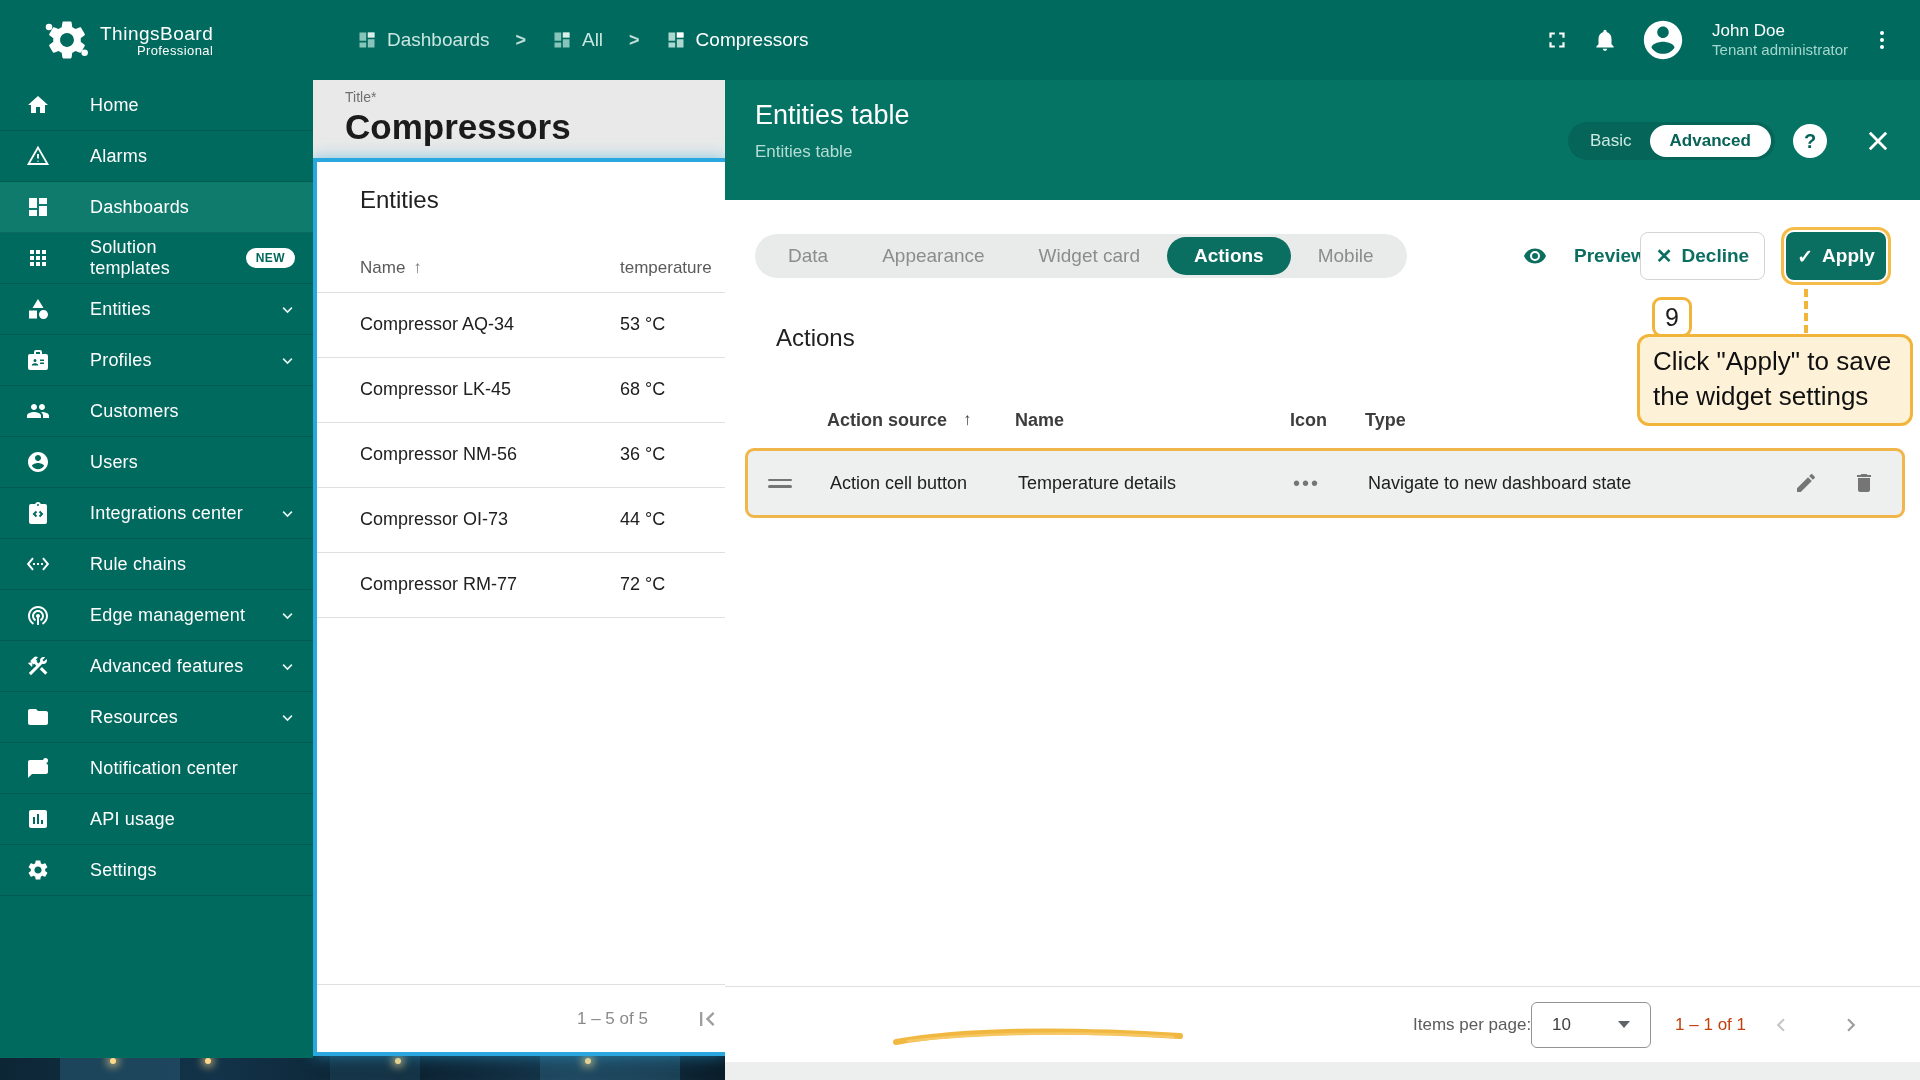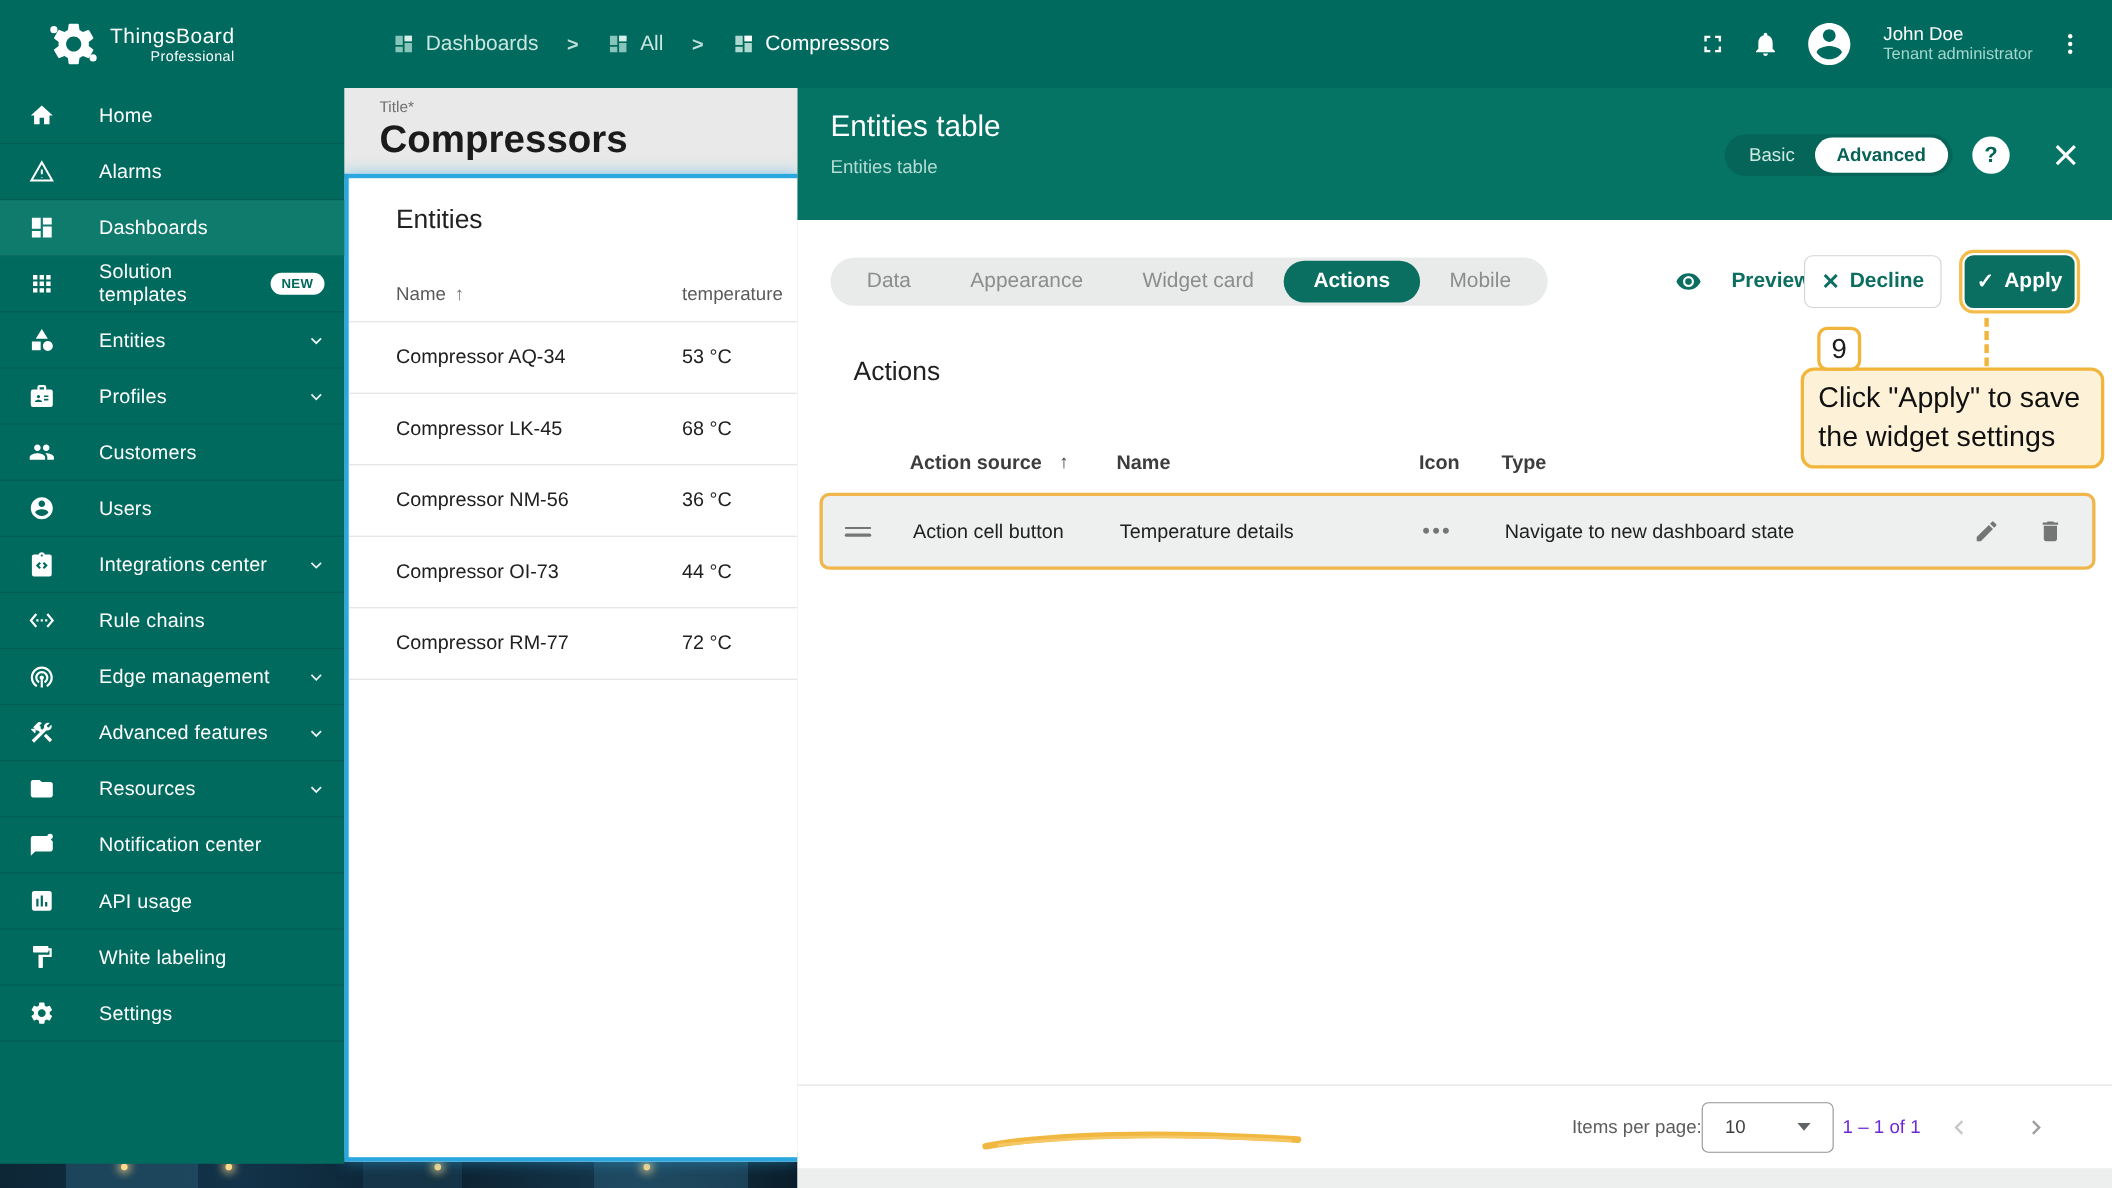--- a/index.html
+++ b/index.html
@@ -90,21 +90,21 @@
   .drag-handle span { display:block; width:24px; height:2.5px; background:#757575; margin:4px 0; border-radius:2px; }
   .more-dots { color:#757575; font-size:20px; letter-spacing:2px; }
   .row-actions { display:flex; align-items:center; gap:34px; justify-content:flex-end; padding-right:26px; color:#757575; }
   .row-actions svg { cursor:pointer; }
 
   .panel-footer { position:absolute; left:0; bottom:0; width:100%; height:76px; border-top:1px solid #e0e0e0; display:flex; align-items:center; justify-content:flex-end; padding-right:24px; }
   .ipp-label { font-size:17px; color:#5c5c5c; }
   .ipp-select { width:120px; height:46px; border:1.5px solid #939393; border-radius:6px; display:flex; align-items:center; justify-content:space-between; padding:0 20px; cursor:pointer; }
   .ipp-value { font-size:17px; color:#3f3f3f; }
   .dd-arrow { width:0; height:0; border-left:6px solid transparent; border-right:6px solid transparent; border-top:7px solid #5f6368; }
-  .pg-range { font-size:17px; color:#6d28d9; margin-left:8px; }
+  .pg-range { font-size:17px; color:#c2410c; margin-left:24px; }
   .pg-nav { display:flex; align-items:center; gap:44px; margin-left:22px; padding-right:32px; }
   .pg-chev { cursor:pointer; }
   .panel-under { position:absolute; left:725px; top:1062px; width:1195px; height:18px; background:#edefee; z-index:24; }
 
   
   .anno-dash { position:absolute; left:1804px; top:289px; height:44px; border-left:4px dashed #f2b53c; z-index:40; }
   .anno-badge { position:absolute; left:1652px; top:297px; min-width:40px; height:40px; background:#fff; border:3px solid #f2b53c; border-radius:9px; display:flex; align-items:center; justify-content:center; font-size:25px; color:#1c1c1c; z-index:41; }
   .anno-box { position:absolute; left:1637px; top:334px; width:276px; background:#fdf2d8; border:3px solid #f2b53c; border-radius:12px; padding:7px 13px 9px 13px; font-size:26px; line-height:35px; color:#101010; z-index:40; }
   .anno-swoosh { position:absolute; left:888px; top:1018px; z-index:45; }
 
@@ -304,26 +304,20 @@
     <span class="nav-label">Notification center</span>
   </div>
 
   <div class="nav-item">
     <svg class="nav-icon" viewBox="0 0 24 24" fill="currentColor">
         <path d="M19 3H5c-1.1 0-2 .9-2 2v14c0 1.1.9 2 2 2h14c1.1 0 2-.9 2-2V5c0-1.1-.9-2-2-2zM9 17H7v-7h2v7zm4 0h-2V7h2v10zm4 0h-2v-4h2v4z"></path>
       </svg>
     <span class="nav-label">API usage</span>
   </div>
 
-  <div class="nav-item">
-    <svg class="nav-icon" viewBox="0 0 24 24" fill="currentColor">
-        <path d="M18 4V3c0-.55-.45-1-1-1H5c-.55 0-1 .45-1 1v4c0 .55.45 1 1 1h12c.55 0 1-.45 1-1V6h1v4H9v11c0 .55.45 1 1 1h2c.55 0 1-.45 1-1v-9h8V4h-3z"></path>
-      </svg>
-    <span class="nav-label">White labeling</span>
-  </div>
 
   <div class="nav-item">
     <svg class="nav-icon" viewBox="0 0 24 24" fill="currentColor">
         <path d="M19.14 12.94c.04-.3.06-.61.06-.94 0-.32-.02-.64-.07-.94l2.03-1.58c.18-.14.23-.41.12-.61l-1.92-3.32c-.12-.22-.37-.29-.59-.22l-2.39.96c-.5-.38-1.03-.7-1.62-.94l-.36-2.54c-.04-.24-.24-.41-.48-.41h-3.84c-.24 0-.43.17-.47.41l-.36 2.54c-.59.24-1.13.57-1.62.94l-2.39-.96c-.22-.08-.47 0-.59.22L2.74 8.87c-.12.21-.08.47.12.61l2.03 1.58c-.05.3-.09.63-.09.94s.02.64.07.94l-2.03 1.58c-.18.14-.23.41-.12.61l1.92 3.32c.12.22.37.29.59.22l2.39-.96c.5.38 1.03.7 1.62.94l.36 2.54c.05.24.24.41.48.41h3.84c.24 0 .44-.17.47-.41l.36-2.54c.59-.24 1.13-.56 1.62-.94l2.39.96c.22.08.47 0 .59-.22l1.92-3.32c.12-.22.07-.47-.12-.61l-2.01-1.58zM12 15.6c-1.98 0-3.6-1.62-3.6-3.6s1.62-3.6 3.6-3.6 3.6 1.62 3.6 3.6-1.62 3.6-3.6 3.6z"></path>
       </svg>
     <span class="nav-label">Settings</span>
   </div>
 
 </div>
 
@@ -366,20 +360,26 @@
       </div>
       <div class="wt-row">
         <span class="wt-cell-name">Compressor OI-73</span>
         <span class="wt-cell-temp">44 °C</span>
       </div>
       <div class="wt-row">
         <span class="wt-cell-name">Compressor RM-77</span>
         <span class="wt-cell-temp">72 °C</span>
       </div>
       <div class="wt-row" style="height:0; border-top:1px solid #e0e0e0;"></div>
+    </div>
+    <div class="wt-footer">
+      <span class="wt-range">1 – 5 of 5</span>
+      <svg class="first-page-icon" width="28" height="28" viewBox="0 0 24 24" fill="currentColor">
+          <path d="M18.41 16.59 13.82 12l4.59-4.59L17 6l-6 6 6 6zM6 6h2v12H6z"></path>
+        </svg>
     </div>
   </div>
 </div>
 
 <div class="panel">
   <div class="panel-header">
     <div class="panel-title">Entities table</div>
     <div class="panel-subtitle">Entities table</div>
     <div class="mode-toggle">
       <div class="mode-opt">Basic</div>

